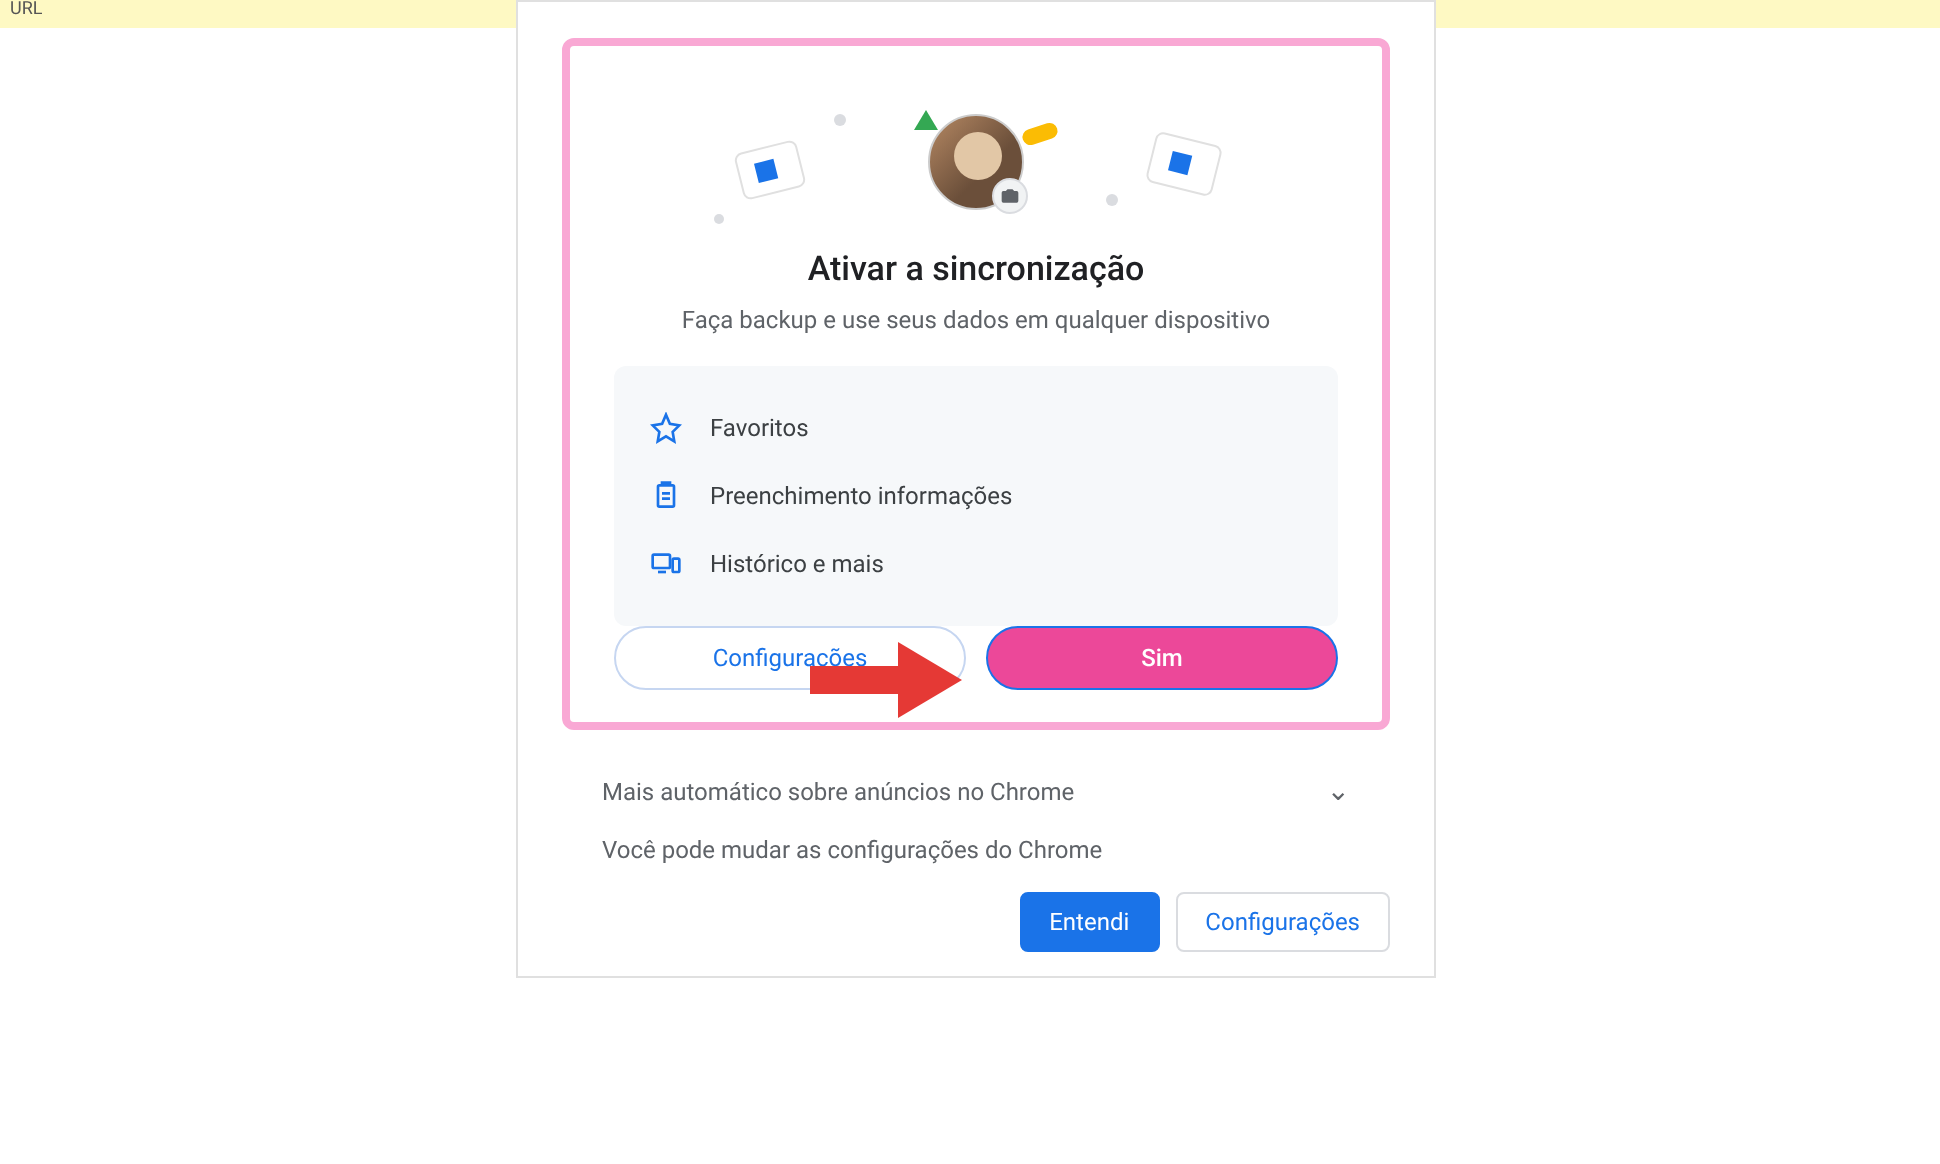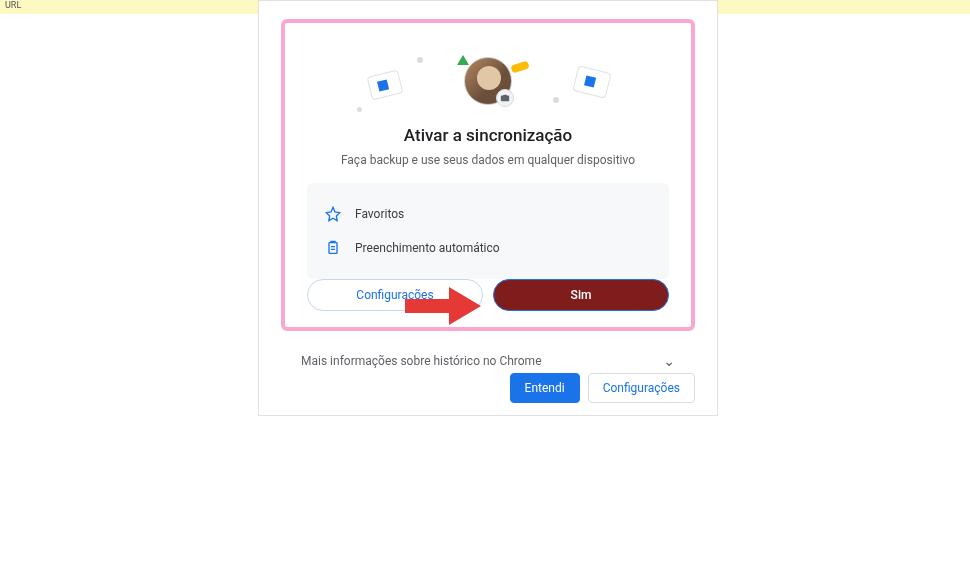--- a/index.html
+++ b/index.html
@@ -124,21 +124,21 @@
       font-size: 12px;
       cursor: pointer;
       display:flex;align-items:center;justify-content:center;
     }
     .btn.outline {
       background:#fff;
       border:1px solid #c6d6f1;
       color:#1a73e8;
     }
     .btn.primary {
-      background:#7f1d1d;
+      background:#ec4899;
       border:1px solid #1a73e8;
       color:#fff;
       font-weight:500;
     }
     .arrow {
       position: absolute;
       left: 120px;
       bottom: 2px;
       width: 80px;
       height: 40px;
@@ -214,41 +214,52 @@
         </span>
         <span>Favoritos</span>
       </div>
       <div class="feature-item">
         <span class="feature-icon">
           <svg viewBox="0 0 24 24" fill="none" stroke="#1a73e8" stroke-width="2">
               <rect x="6" y="4" width="12" height="16" rx="1"></rect>
               <path d="M9 4V2h6v2M9 10h6M9 14h6"></path>
             </svg>
         </span>
-        <span>Preenchimento automático</span>
+        <span>Preenchimento informações</span>
+      </div>
+      <div class="feature-item">
+        <span class="feature-icon">
+          <svg viewBox="0 0 24 24" fill="none" stroke="#1a73e8" stroke-width="2">
+              <rect x="2" y="5" width="13" height="10" rx="1"></rect>
+              <path d="M6 18h6"></path>
+              <rect x="17" y="8" width="5" height="10" rx="1"></rect>
+            </svg>
+        </span>
+        <span>Histórico e mais</span>
       </div>
     </div>
 
 
     <div class="button-row">
       <div class="btn outline">Configurações</div>
       <div class="btn primary">Sim</div>
     </div>
 
     <svg class="arrow" viewBox="0 0 80 40">
       <rect x="0" y="14" width="46" height="14" fill="#e53935"></rect>
       <polygon points="44,2 44,40 76,21" fill="#e53935"></polygon>
     </svg>
 
   </div>
 
   <div class="expand-row">
-    <span>Mais informações sobre histórico no Chrome</span>
+    <span>Mais automático sobre anúncios no Chrome</span>
     <span class="chev">⌄</span>
   </div>
 
+  <div class="info-line">Você pode mudar as configurações do Chrome</div>
 
   <div class="bottom-buttons">
     <div class="btn2 primary">Entendi</div>
     <div class="btn2 outline">Configurações</div>
   </div>
 
 </div>
 
 </body></html>

